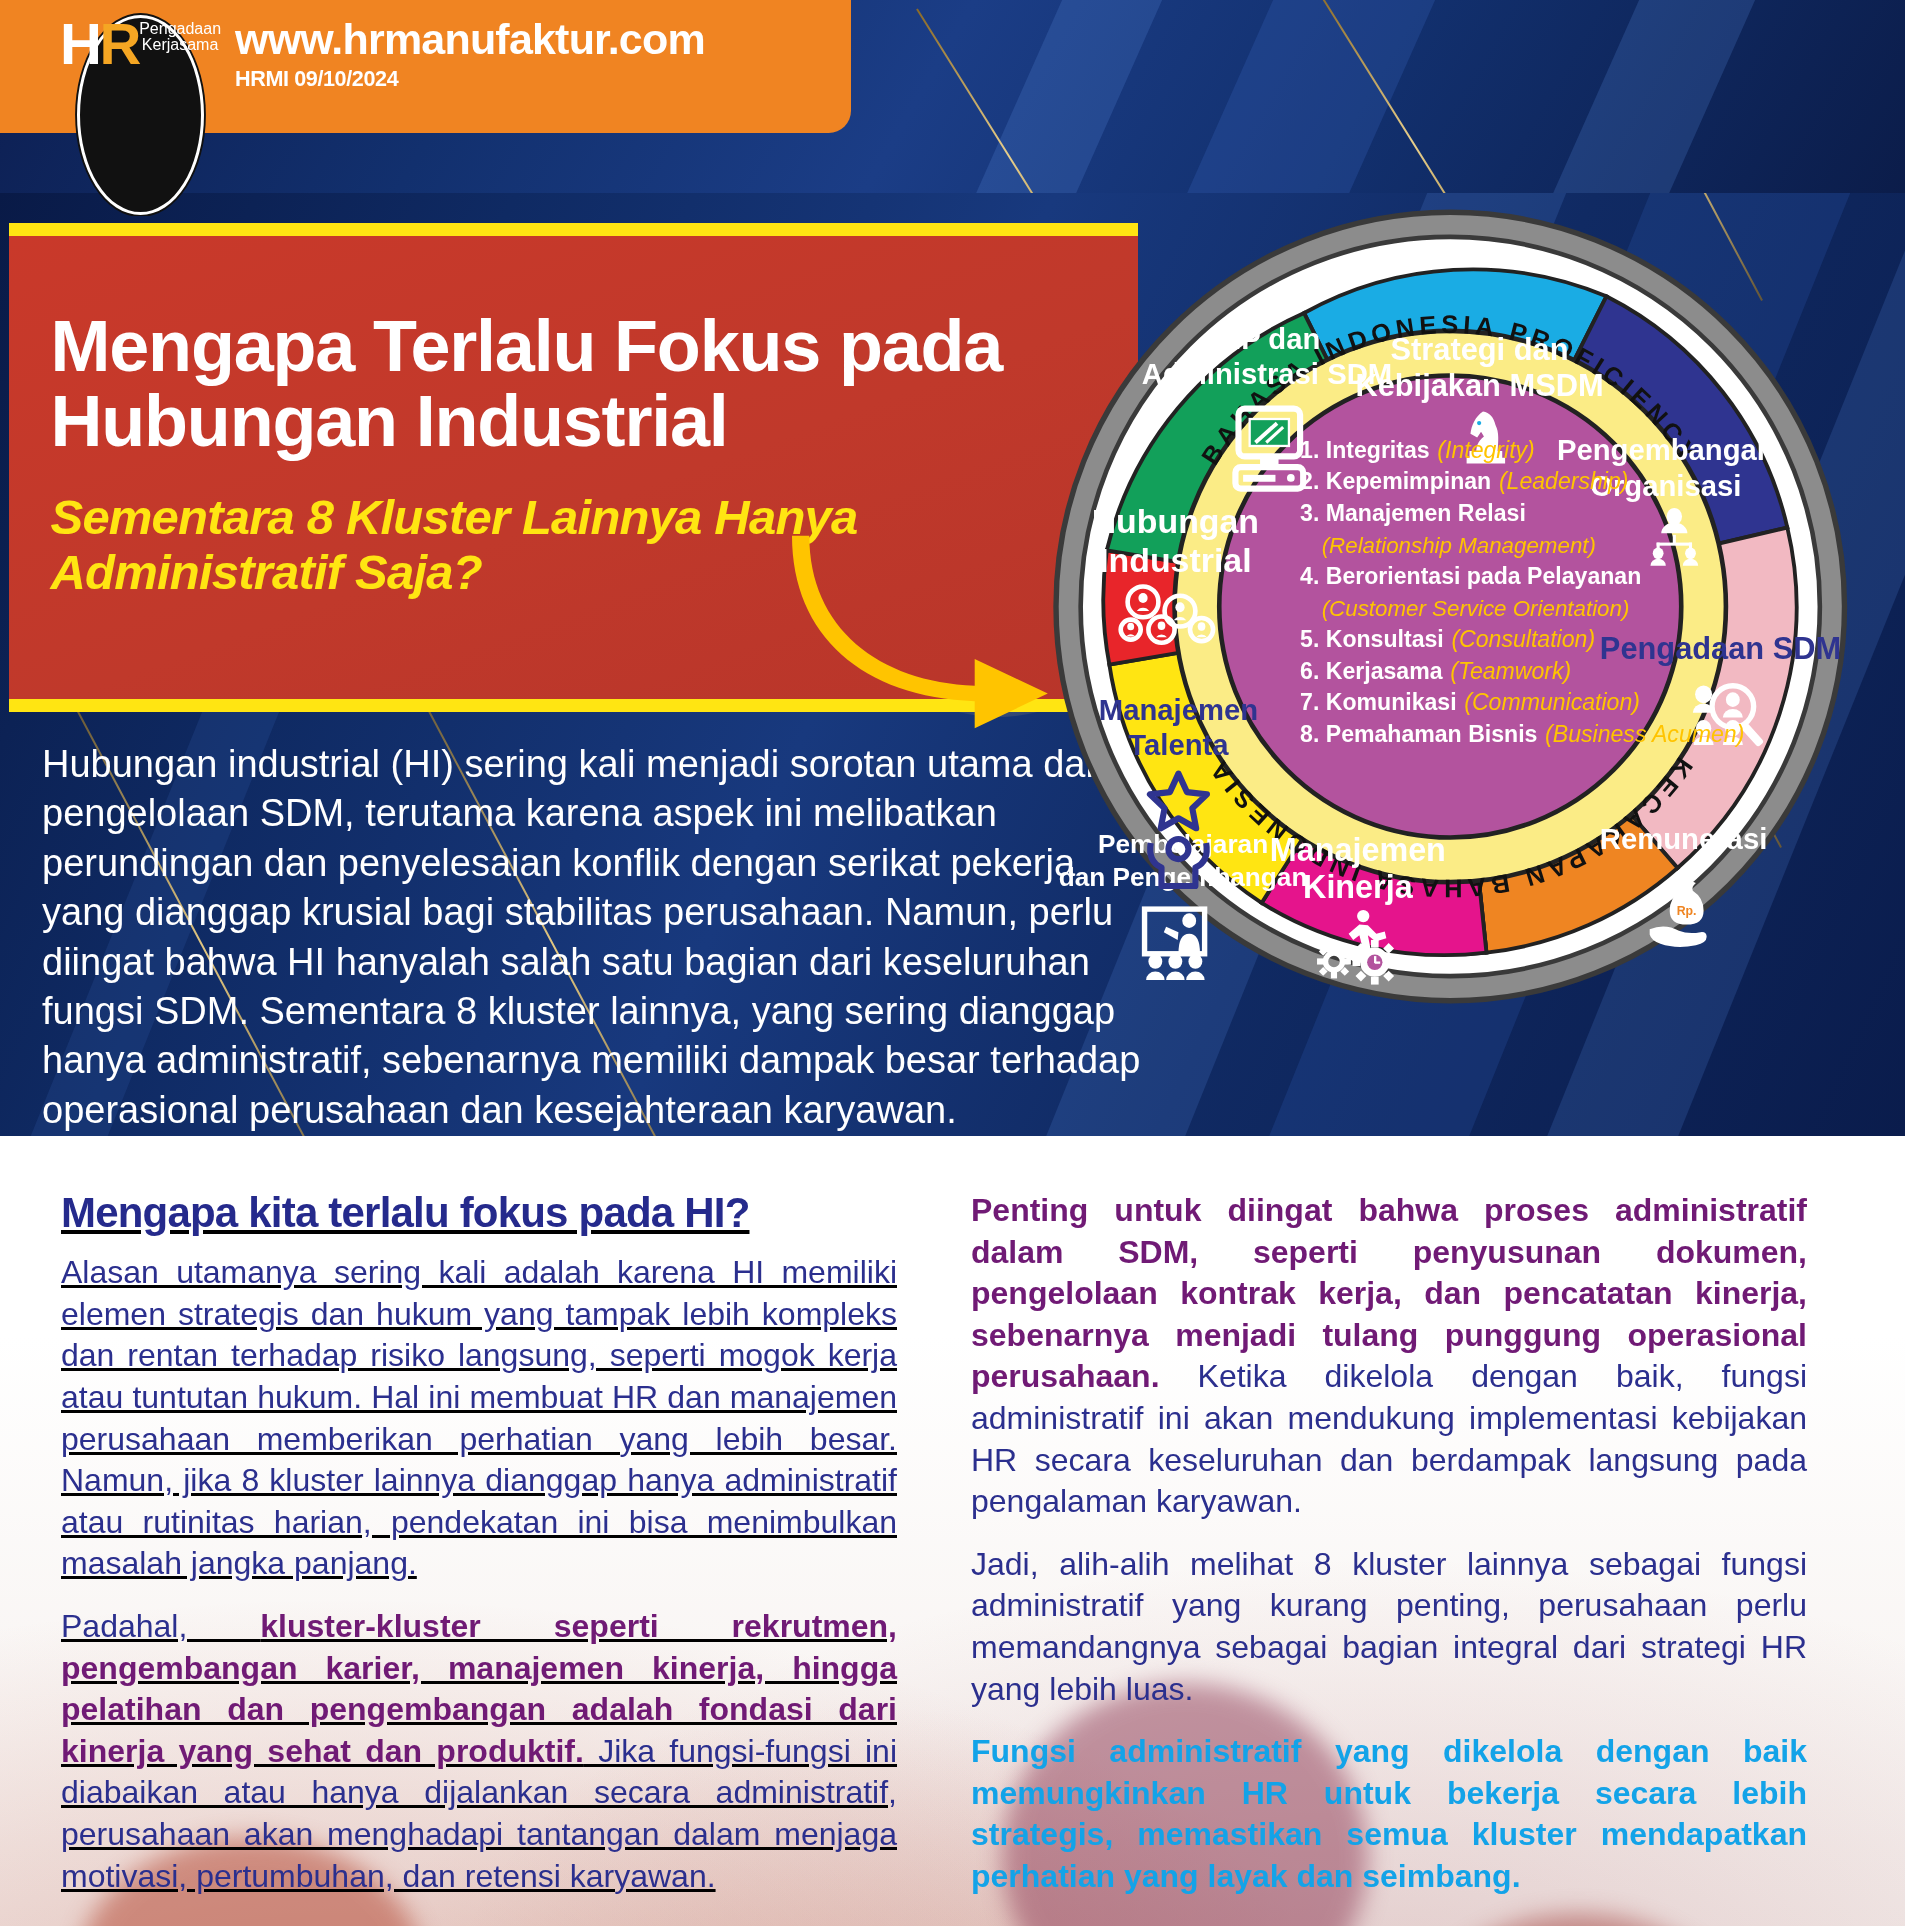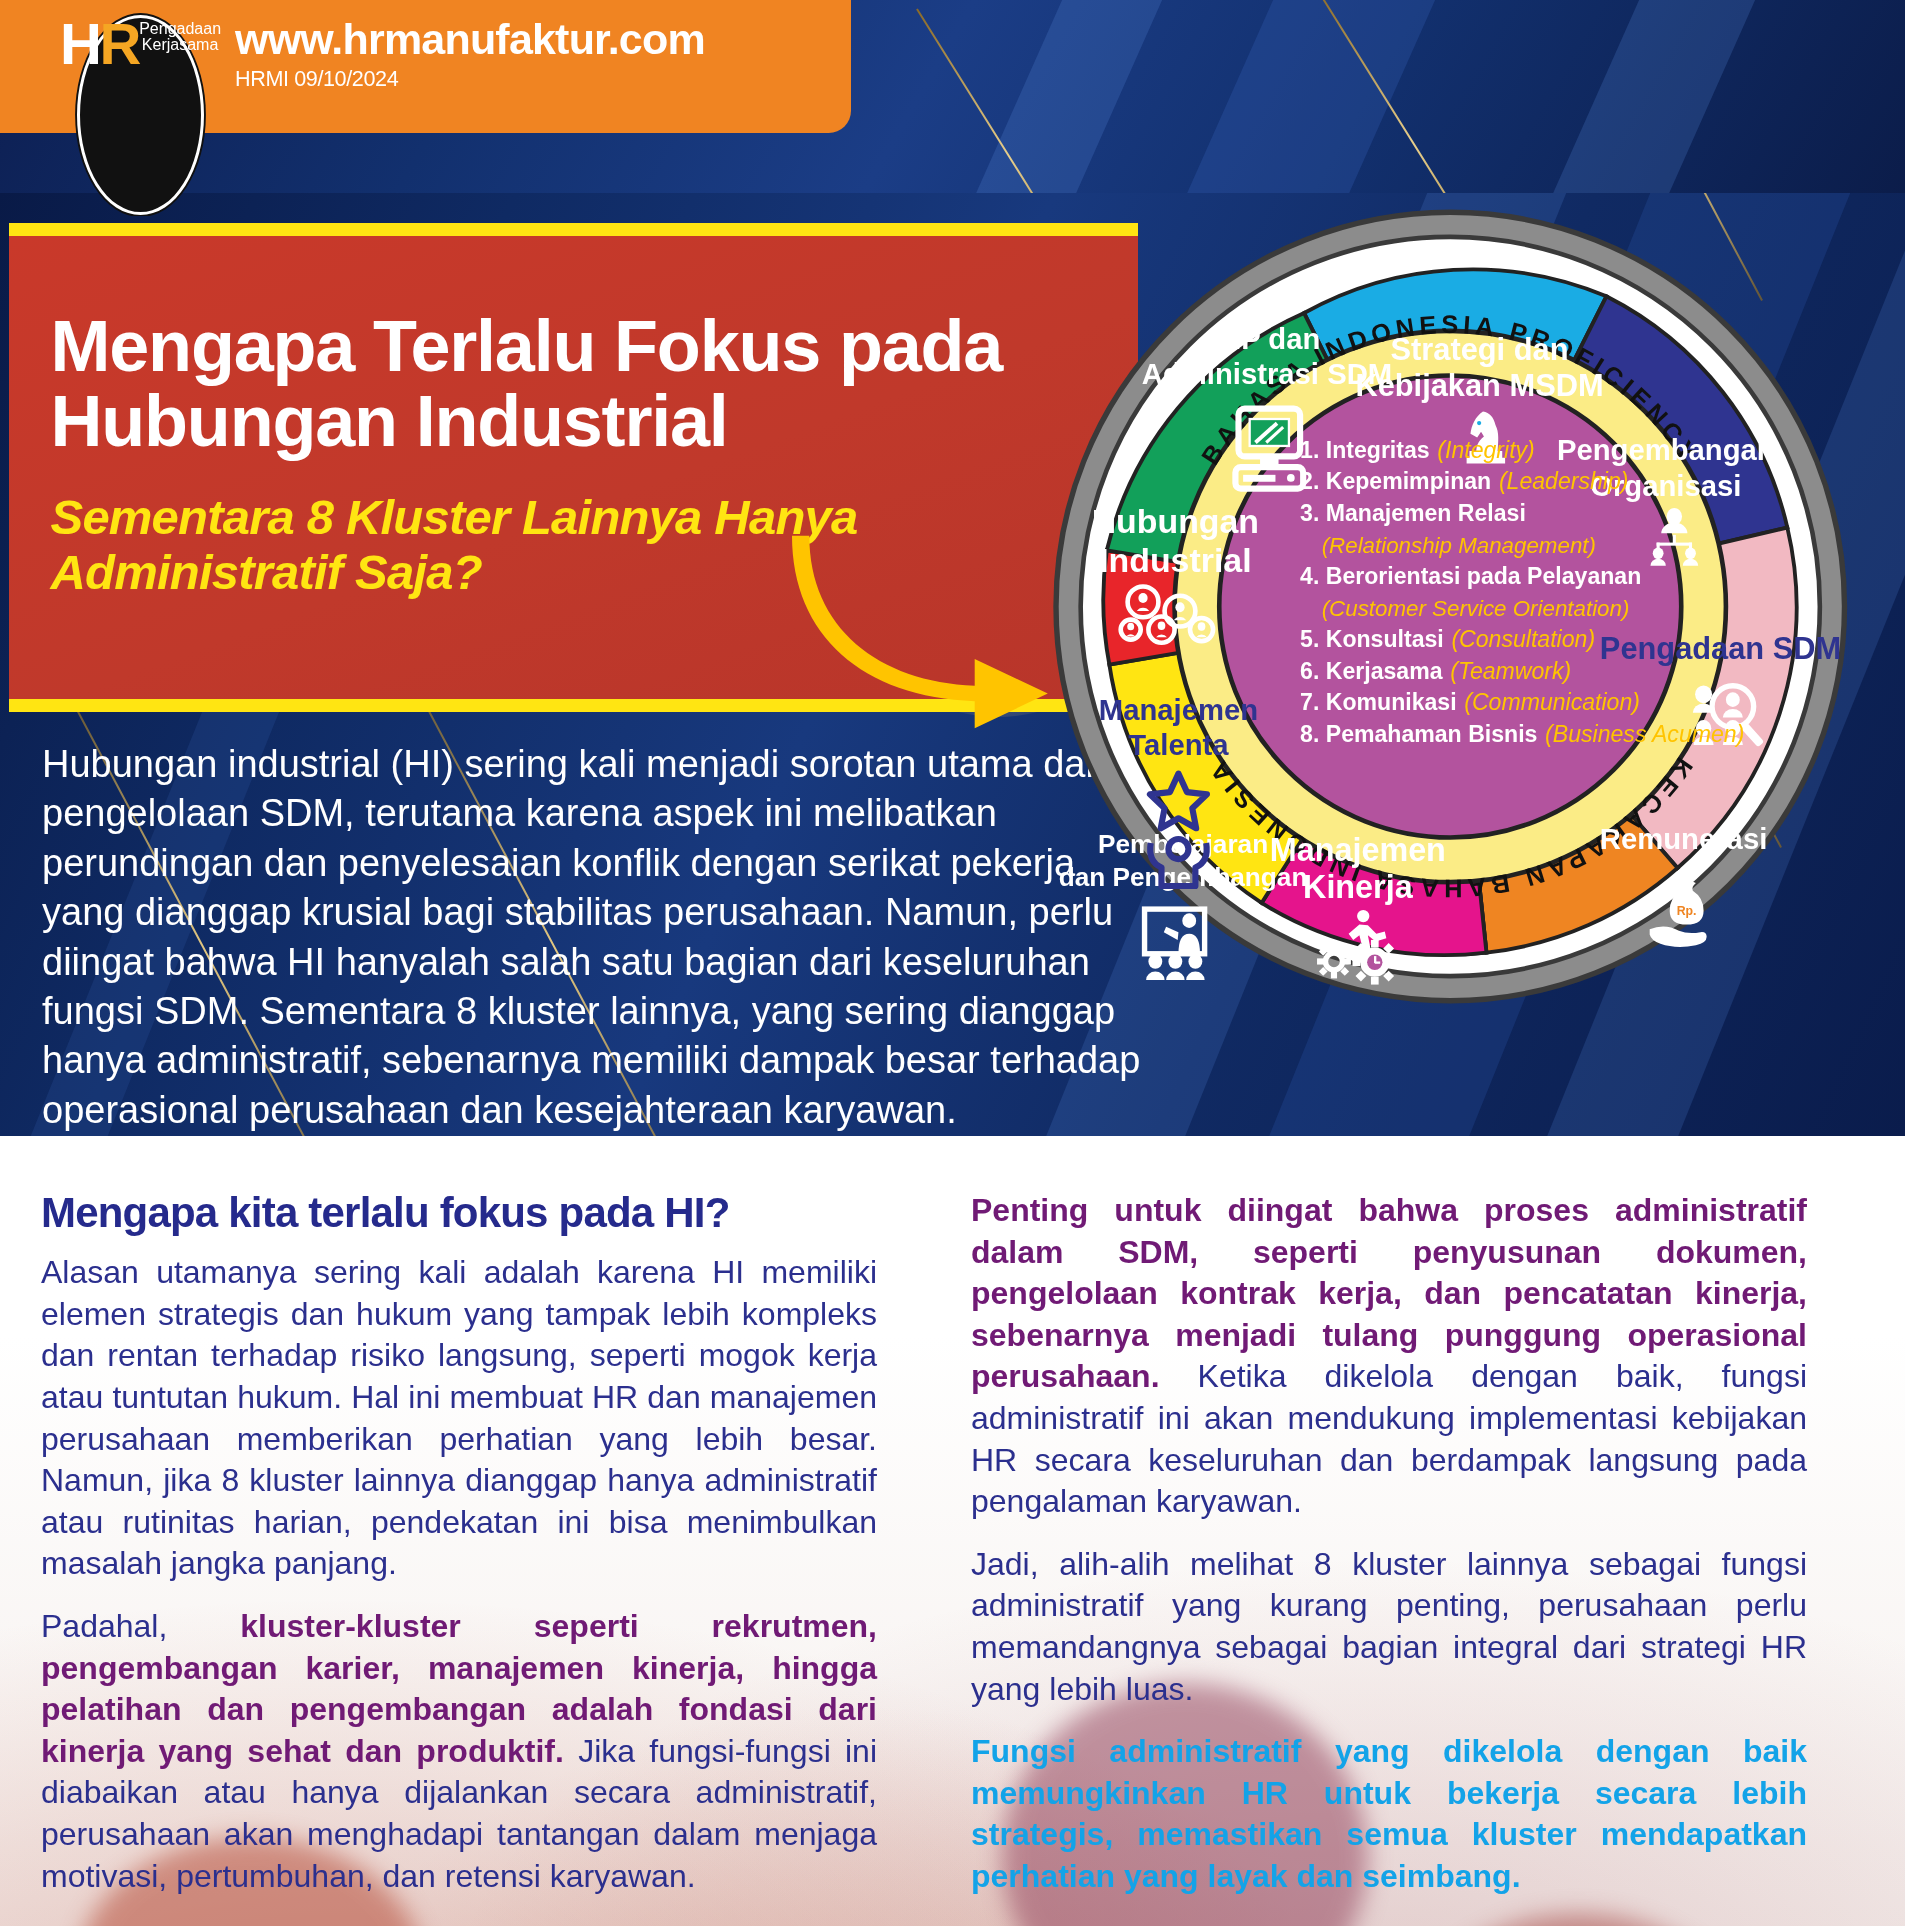--- a/index.html
+++ b/index.html
@@ -29,21 +29,21 @@
     position:absolute;left:77px;top:15.4px;width:127px;height:200px;
     background:#111111;border-radius:50%;
     border:3.9px solid #ffffff; z-index:6;
     display:flex;flex-direction:row;align-items:flex-start;justify-content:center;
     box-shadow:0 0 0 1.9px #111;
   }
   #logo-hr{font-size:58px;font-weight:bold;color:#ffffff;line-height:.9;letter-spacing:-2.3px;}
   #logo-hr .r{color:#f5a623;}
   #logo-sub{font-size:16px;color:#fff;line-height:1.05;text-align:center;margin-top:2.3px;font-weight:500;}
   #site-url{position:absolute;left:235px;top:14.6px;font-size:43px;font-weight:bold;color:#fff;letter-spacing:-0.8px;z-index:6;}
-  #hrmi-date{position:absolute;left:235px;top:66px;font-size:21.6px;font-weight:normal;color:#fff;letter-spacing:-0.4px;z-index:6;}
+  #hrmi-date{position:absolute;left:235px;top:66px;font-size:21.6px;font-weight:bold;color:#fff;letter-spacing:-0.4px;z-index:6;}
 
   
   #hero {
     position:absolute;left:0;top:193px;width:1906px;height:944px;
     background: linear-gradient(115deg,#091a47 0%, #0f2a63 22%, #18397e 45%, #102a63 68%, #0a1c4c 100%);
     overflow:hidden;
   }
   #hero .streak{position:absolute;background:rgba(86,136,222,.20);transform:skewX(-22deg);}
   #hero .goldline{position:absolute;height:2.3px;background:linear-gradient(90deg,rgba(120,95,40,.8),#e3c882,rgba(120,95,40,.8));transform:rotate(62deg);transform-origin:left center;}
   #hero .glow{position:absolute;border-radius:50%;background:radial-gradient(circle,rgba(255,210,120,.5) 0%,rgba(255,190,90,0) 70%);}
@@ -79,21 +79,21 @@
     position:absolute;left:0;top:200px;width:1906px;height:1248px;
     background:
       radial-gradient(ellipse at 18% 60%, rgba(175,60,40,.30) 0%, rgba(175,60,40,0) 46%),
       radial-gradient(ellipse at 45% 78%, rgba(190,80,45,.30) 0%, rgba(190,80,45,0) 44%),
       radial-gradient(ellipse at 72% 55%, rgba(150,55,60,.22) 0%, rgba(150,55,60,0) 48%),
       linear-gradient(180deg,rgba(255,255,255,.96) 0%,rgba(248,244,242,.72) 22%,rgba(236,228,224,.60) 60%,rgba(230,220,216,.70) 100%);
   }
   #crowd-bg .blob{position:absolute;border-radius:50%;filter:blur(11.6px);opacity:.5;}
 
   .col{position:absolute;top:54px;width:836px;z-index:4;}
-  #col-left{left:41px;}
+  #col-left{left:61px;text-decoration:underline;}
   #col-right{left:971px;}
   .sec-head{font-size:42px;font-weight:bold;color:#252a8c;letter-spacing:-0.8px;margin-bottom:16px;line-height:1.1;}
   .para{font-size:32px;line-height:1.30;color:#2b2f8e;text-align:justify;margin-bottom:21px;}
   .hl{color:#701a75;font-weight:bold;}
   .para.allhl{color:#13a3e8;font-weight:bold;}
 </style>
 </head>
 <body>
 
 <div id="header">

